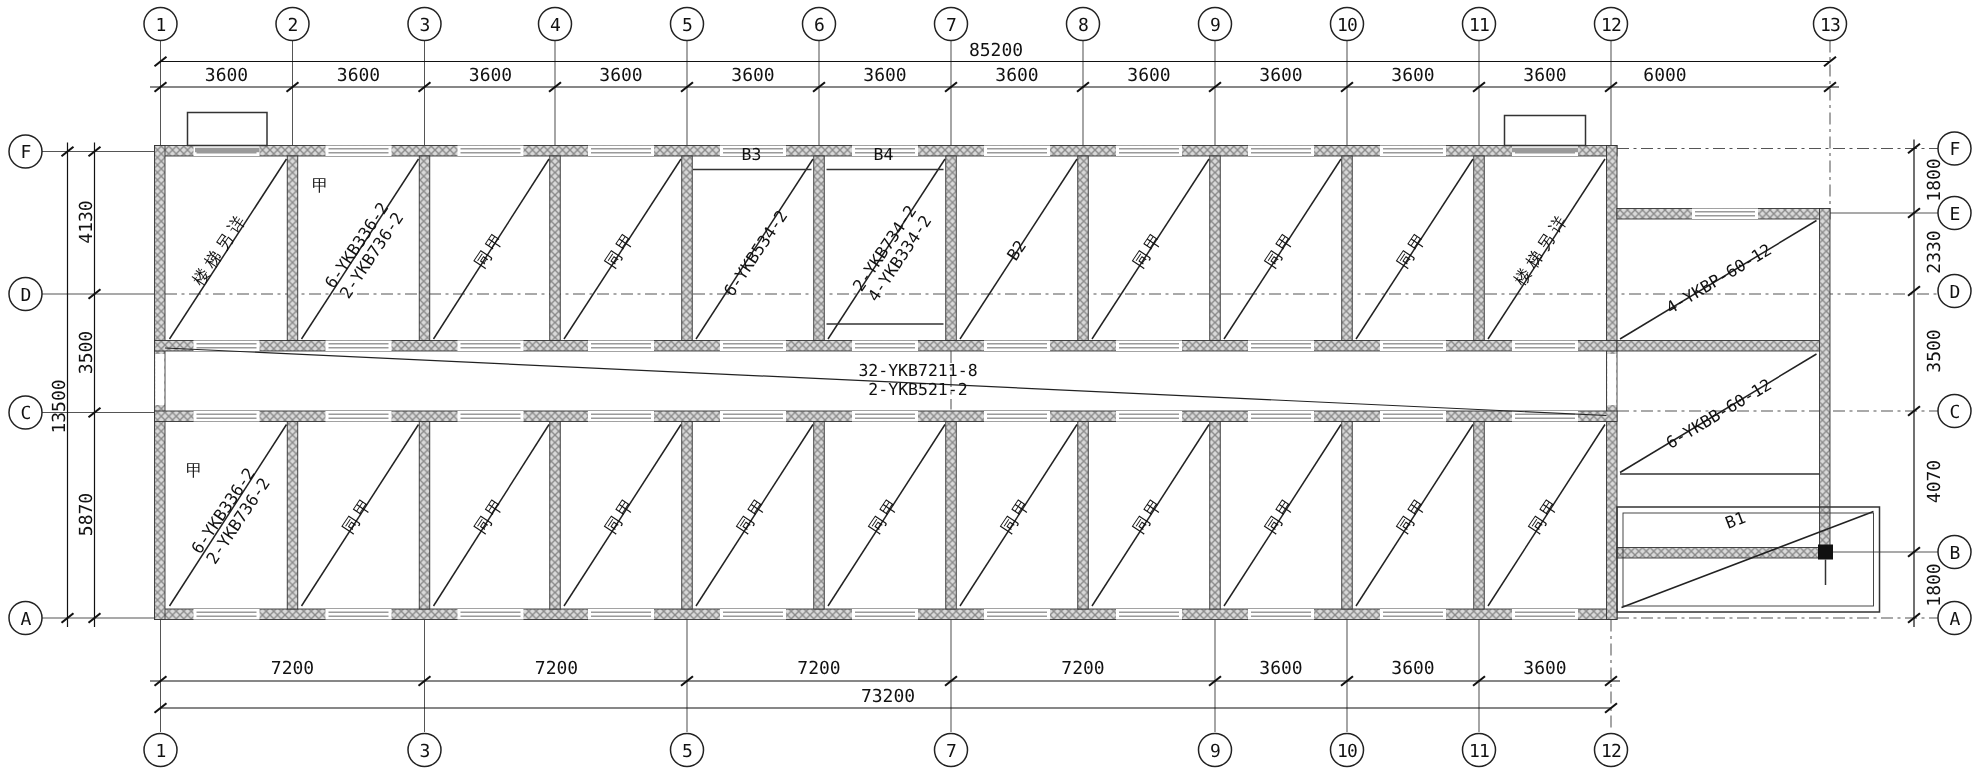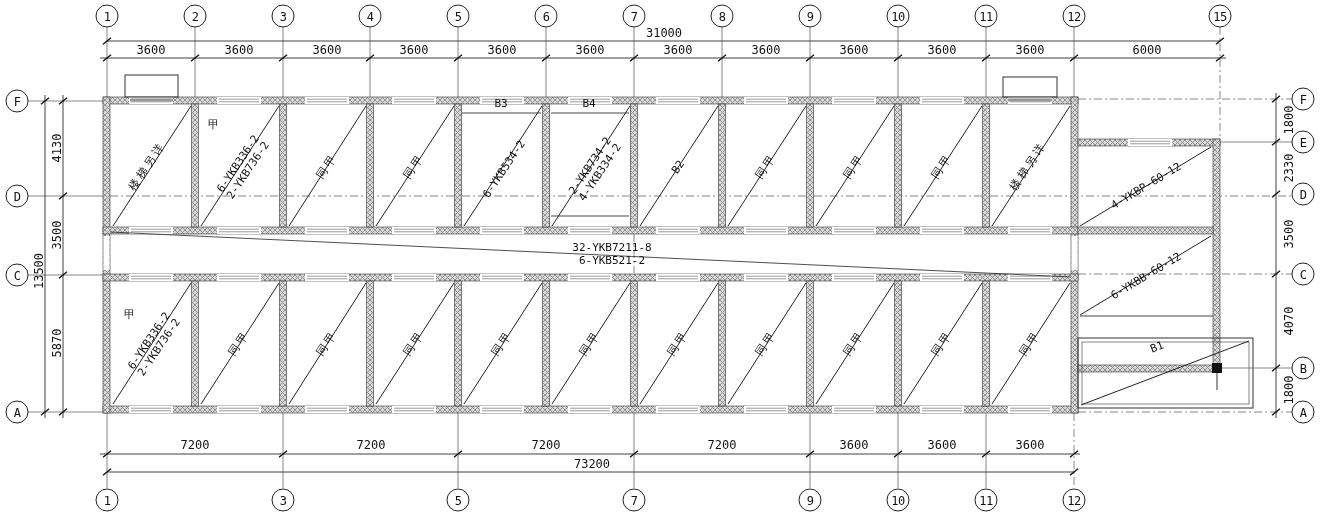--- a/index.html
+++ b/index.html
@@ -262,21 +262,21 @@
 <div class="bubble" style="left:283px;top:16px">3</div>
 <div class="bubble" style="left:370px;top:16px">4</div>
 <div class="bubble" style="left:458px;top:16px">5</div>
 <div class="bubble" style="left:546px;top:16px">6</div>
 <div class="bubble" style="left:634px;top:16px">7</div>
 <div class="bubble" style="left:722px;top:16px">8</div>
 <div class="bubble" style="left:810px;top:16px">9</div>
 <div class="bubble" style="left:898px;top:16px">10</div>
 <div class="bubble" style="left:986px;top:16px">11</div>
 <div class="bubble" style="left:1074px;top:16px">12</div>
-<div class="bubble" style="left:1220px;top:16px">15</div>
+<div class="bubble" style="left:1220px;top:16px">13</div>
 
 <div class="bubble" style="left:107px;top:500px">1</div>
 <div class="bubble" style="left:283px;top:500px">3</div>
 <div class="bubble" style="left:458px;top:500px">5</div>
 <div class="bubble" style="left:634px;top:500px">7</div>
 <div class="bubble" style="left:810px;top:500px">9</div>
 <div class="bubble" style="left:898px;top:500px">10</div>
 <div class="bubble" style="left:986px;top:500px">11</div>
 <div class="bubble" style="left:1074px;top:500px">12</div>
 
@@ -285,33 +285,33 @@
 <div class="bubble" style="left:17px;top:275px">C</div>
 <div class="bubble" style="left:17px;top:412px">A</div>
 
 <div class="bubble" style="left:1303px;top:99px">F</div>
 <div class="bubble" style="left:1303px;top:142px">E</div>
 <div class="bubble" style="left:1303px;top:194px">D</div>
 <div class="bubble" style="left:1303px;top:274px">C</div>
 <div class="bubble" style="left:1303px;top:368px">B</div>
 <div class="bubble" style="left:1303px;top:412px">A</div>
 
-<div class="dim" style="left:664px;top:33px">31000</div>
+<div class="dim" style="left:664px;top:33px">85200</div>
 <div class="dim" style="left:151px;top:50px">3600</div>
 <div class="dim" style="left:239px;top:50px">3600</div>
 <div class="dim" style="left:327px;top:50px">3600</div>
 <div class="dim" style="left:414px;top:50px">3600</div>
 <div class="dim" style="left:502px;top:50px">3600</div>
 <div class="dim" style="left:590px;top:50px">3600</div>
 <div class="dim" style="left:678px;top:50px">3600</div>
 <div class="dim" style="left:766px;top:50px">3600</div>
 <div class="dim" style="left:854px;top:50px">3600</div>
 <div class="dim" style="left:942px;top:50px">3600</div>
 <div class="dim" style="left:1030px;top:50px">3600</div>
-<div class="dim" style="left:1147px;top:50px">6000</div>
+<div class="dim" style="left:1110px;top:50px">6000</div>
 
 <div class="dim" style="left:195px;top:445px">7200</div>
 <div class="dim" style="left:371px;top:445px">7200</div>
 <div class="dim" style="left:546px;top:445px">7200</div>
 <div class="dim" style="left:722px;top:445px">7200</div>
 <div class="dim" style="left:854px;top:445px">3600</div>
 <div class="dim" style="left:942px;top:445px">3600</div>
 <div class="dim" style="left:1030px;top:445px">3600</div>
 <div class="dim" style="left:592px;top:464px">73200</div>
 
@@ -357,19 +357,19 @@
 <div class="lab cjk r55" style="left:414px;top:343px">同甲</div>
 <div class="lab cjk r55" style="left:502px;top:343px">同甲</div>
 <div class="lab cjk r55" style="left:590px;top:343px">同甲</div>
 <div class="lab cjk r55" style="left:678px;top:343px">同甲</div>
 <div class="lab cjk r55" style="left:766px;top:343px">同甲</div>
 <div class="lab cjk r55" style="left:854px;top:343px">同甲</div>
 <div class="lab cjk r55" style="left:942px;top:343px">同甲</div>
 <div class="lab cjk r55" style="left:1030px;top:343px">同甲</div>
 
 <div class="lab up" style="left:612px;top:247px;font-size:11px">32-YKB7211-8</div>
-<div class="lab up" style="left:612px;top:260px;font-size:11px">6-YKB521-2</div>
+<div class="lab up" style="left:612px;top:260px;font-size:11px">2-YKB521-2</div>
 
 <div class="lab r31" style="left:1146px;top:186px;font-size:11px">4-YKBP-60-12</div>
 <div class="lab r31" style="left:1146px;top:276px;font-size:11px">6-YKBB-60-12</div>
 <div class="lab r21" style="left:1157px;top:347px;font-size:11px">B1</div>
 
 </div>
 
 </body></html>

